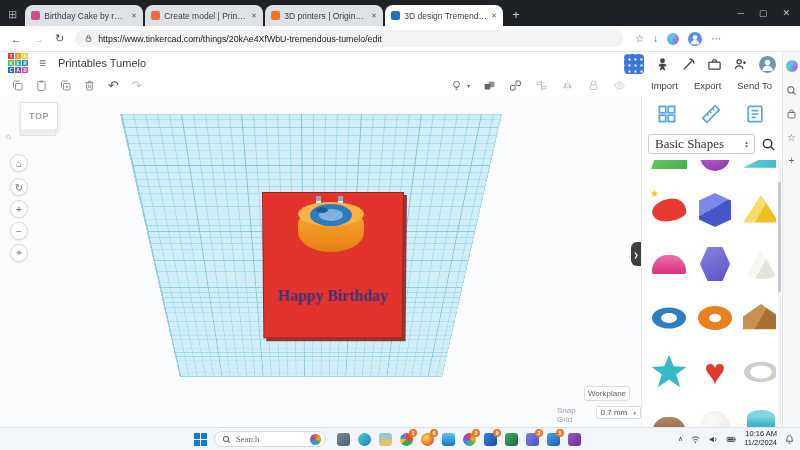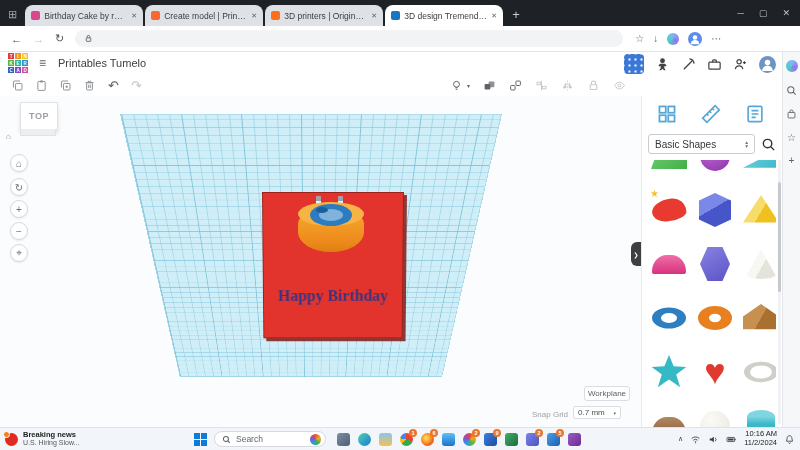--- a/index.html
+++ b/index.html
@@ -78,34 +78,34 @@
   .viewcube{position:absolute;left:20px;top:6px;width:36px;height:26px;background:#fff;border:1px solid #e0e2e5;
     box-shadow:0 3px 4px rgba(0,0,0,.12);display:flex;align-items:center;justify-content:center;
     font-size:9px;font-weight:bold;color:#9a9fa5;letter-spacing:.5px;}
   .viewcube-front{position:absolute;left:20px;top:33px;width:36px;height:7px;background:#eceeef;border:1px solid #e0e2e5;border-top:none;box-sizing:border-box;}
   .cube-home{position:absolute;left:6px;top:36px;font-size:8px;color:#8d9298;}
   .navbtn{position:absolute;left:10px;width:18px;height:18px;border-radius:50%;background:#fff;border:1px solid #d7dade;
     color:#6d7278;font-size:10px;display:flex;align-items:center;justify-content:center;box-shadow:0 1px 2px rgba(0,0,0,.08);box-sizing:border-box;}
   .workplane-label{position:absolute;left:146px;top:292px;font-size:19px;font-weight:bold;color:#abdcec;}
   .settings-btn{position:absolute;left:584px;top:290px;width:44px;height:13px;background:#fff;border:1px solid #dadde1;
     border-radius:3px;font-size:8px;color:#5c6166;display:flex;align-items:center;justify-content:center;}
-  .snap-row{position:absolute;left:532px;top:310px;display:flex;align-items:flex-end;gap:5px;}
+  .snap-row{position:absolute;left:557px;top:310px;display:flex;align-items:flex-start;gap:5px;}
   .snap-label{font-size:8px;color:#9aa0a6;}
   .snap-dd{width:48px;height:13px;background:#fff;border:1px solid #dadde1;border-radius:2px;font-size:8px;color:#4a4e53;
     display:flex;align-items:center;justify-content:space-between;padding:0 4px;box-sizing:border-box;}
   .panel-handle{position:absolute;left:631px;top:146px;width:10px;height:24px;background:#3c4043;border-radius:6px 0 0 6px;
     color:#fff;font-size:6px;display:flex;align-items:center;justify-content:center;}
   
   .panel{position:absolute;top:96px;left:641px;width:141px;height:332px;background:#fff;border-left:1px solid #e8eaec;box-sizing:border-box;}
   .panel-tools{display:flex;gap:22px;padding:7px 0 0 14px;}
   .ptool{width:22px;height:22px;}
   .cat-row{display:flex;align-items:center;margin:9px 6px 0 6px;gap:6px;}
   .cat-select{flex:1;height:20px;border:1px solid #c9cdd1;border-radius:3px;display:flex;align-items:center;
     padding:0 6px;justify-content:space-between;box-sizing:border-box;background:#fff;}
-  .cat-label{font-size:10px;color:#33373b;}
+  .cat-label{font-size:13px;color:#33373b;font-family:Liberation Serif, serif;}
   .cat-caret{font-size:5.5px;color:#6a6f74;display:flex;flex-direction:column;line-height:4px;}
   .search-ic{width:15px;height:15px;color:#2f3337;}
   .shapes{position:absolute;left:0;top:64px;right:6px;bottom:0;overflow:hidden;}
   .shape-cell{position:absolute;width:42px;height:46px;display:flex;align-items:center;justify-content:center;}
   .shape-star{position:absolute;top:1px;left:2px;color:#f5c518;font-size:10px;}
   .scrollbar{position:absolute;right:1px;top:64px;bottom:4px;width:3px;background:#f1f2f3;border-radius:2px;}
   .scroll-thumb{position:absolute;left:0;width:3px;top:22px;height:110px;background:#c6c9cc;border-radius:2px;}
   .s-sphere{width:30px;height:30px;border-radius:50%;background:radial-gradient(circle at 35% 30%,var(--c2,var(--c)),var(--c));}
   .s-dome{width:34px;height:19px;border-radius:17px 17px 3px 3px/19px 19px 3px 3px;background:linear-gradient(180deg,var(--c2,var(--c)),var(--c));}
   .s-wedge{width:36px;height:26px;background:linear-gradient(135deg,var(--c2,var(--c)),var(--c));clip-path:polygon(0 100%,100% 100%,100% 30%,25% 5%);}
@@ -132,21 +132,21 @@
   .widget{position:absolute;left:5px;top:0;height:22px;display:flex;align-items:center;gap:5px;}
   .widget-ic{width:13px;height:13px;border-radius:50%;background:#e02a20;position:relative;flex:none;}
   .widget-dot{position:absolute;top:-2px;left:-2px;width:5px;height:5px;border-radius:50%;background:#f08019;border:1px solid #fff;}
   .widget-text{line-height:1.1;}
   .w-head{font-size:7.5px;font-weight:bold;color:#1c1c1c;}
   .w-sub{font-size:7px;color:#55595e;}
   .tb-center{position:absolute;left:194px;top:0;height:22px;display:flex;align-items:center;gap:7px;}
   .start{display:grid;grid-template-columns:6px 6px;grid-auto-rows:6px;gap:1px;}
   .start i{background:#0f7bd7;display:block;}
   .search-pill{width:112px;height:16px;background:#fff;border:1px solid #d6dae0;border-radius:9px;display:flex;
-    align-items:center;padding:0 4px 0 7px;gap:5px;box-sizing:border-box;}
+    align-items:center;padding:0 4px 0 7px;gap:5px;box-sizing:border-box;font-family:Liberation Serif, serif;}
   .sp-mag{width:9px;height:9px;color:#5f6368;flex:none;}
   .search-text{font-size:8.5px;color:#60666c;flex:1;}
   .search-hl{width:11px;height:11px;border-radius:50%;background:conic-gradient(#f35325,#f8a52c,#35b34a,#2a9ae0,#8a4fd0,#f35325);}
   .tb-icons{display:flex;gap:6px;margin-left:3px;}
   .tb-icon{position:relative;width:15px;height:15px;display:flex;align-items:center;justify-content:center;}
   .tb-glyph{width:13px;height:13px;border-radius:3px;}
   .tb-glyph.round{border-radius:50%;}
   .badge{position:absolute;top:-3px;right:-3px;min-width:8px;height:8px;border-radius:4px;background:#e8762c;color:#fff;
     font-size:5.5px;font-weight:bold;display:flex;align-items:center;justify-content:center;padding:0 1px;box-sizing:border-box;}
   .tray{position:absolute;right:5px;top:0;height:22px;display:flex;align-items:center;gap:7px;}
@@ -194,20 +194,21 @@
 
   <div class="addressbar">
     <span class="nav-ic">←</span>
     <span class="nav-ic disabled">→</span>
     <span class="nav-ic">↻</span>
     <div class="urlpill">
       <svg class="lock-ic" viewBox="0 0 16 16" fill="none" stroke="currentColor" stroke-width="1.6">
           <rect x="4" y="7" width="8" height="6" rx="1"></rect>
           <path d="M5.5 7V5a2.5 2.5 0 0 1 5 0v2"></path>
         </svg>
+      <span class="url">https://www.tinkercad.com/things/20kAe4XfWbU-tremendous-tumelo/edit</span>
     </div>
     <div class="bar-right">
       <span class="bar-ic">☆</span>
       <span class="bar-ic">↓</span>
       <span class="copilot-dot"></span>
       <svg class="mini-avatar" viewBox="0 0 16 16">
           <circle cx="8" cy="8" r="8" fill="#5b8def"></circle>
           <circle cx="8" cy="6.2" r="2.6" fill="#fff"></circle>
           <path d="M3 14a5 5 0 0 1 10 0z" fill="#fff"></path>
         </svg>
@@ -249,20 +250,25 @@
           <path d="M12.2 4.5v3M10.7 6h3"></path>
         </svg>
       <svg class="avatar" viewBox="0 0 16 16">
           <circle cx="8" cy="8" r="8" fill="#6f94c4"></circle>
           <circle cx="8" cy="6.2" r="2.6" fill="#fff"></circle>
           <path d="M3 14a5 5 0 0 1 10 0z" fill="#fff"></path>
         </svg>
     </div>
   </div>
 
+  <div class="ie-row">
+    <span class="ie-btn">Import</span>
+    <span class="ie-btn">Export</span>
+    <span class="ie-btn">Send To</span>
+  </div>
 
   <div class="toolbar">
     <svg class="tool-ic" viewBox="0 0 16 16" fill="none" stroke="currentColor" stroke-width="1.2">
         <rect x="5.5" y="5.5" width="8" height="8" rx="1"></rect>
         <path d="M3 10.5V3.5C3 3 3.4 2.5 4 2.5h7"></path>
       </svg>
     <svg class="tool-ic" viewBox="0 0 16 16" fill="none" stroke="currentColor" stroke-width="1.2">
         <rect x="3.5" y="3" width="9" height="11" rx="1"></rect>
         <rect x="6" y="1.8" width="4" height="2.4" rx=".6" fill="currentColor" stroke="none"></rect>
       </svg>
@@ -457,29 +463,20 @@
       </svg>
     <svg class="eb-ic" viewBox="0 0 16 16" fill="none" stroke="currentColor" stroke-width="1.3">
         <rect x="3" y="5" width="10" height="8" rx="1"></rect>
         <path d="M5.5 5V4a2.5 2.5 0 0 1 5 0v1"></path>
       </svg>
     <span class="eb-glyph">☆</span>
     <span class="eb-glyph">+</span>
   </div>
 
   <div class="taskbar">
-    <div class="widget">
-      <span class="widget-ic">
-          <span class="widget-dot"></span>
-        </span>
-      <span class="widget-text">
-        <div class="w-head">Breaking news</div>
-        <div class="w-sub">U.S. Hiring Slow...</div>
-      </span>
-    </div>
     <div class="tb-center">
       <span class="start">
           <i></i>
           <i></i>
           <i></i>
           <i></i>
         </span>
       <div class="search-pill">
         <svg class="sp-mag" viewBox="0 0 16 16" fill="none" stroke="currentColor" stroke-width="1.8">
             <circle cx="7" cy="7" r="4.5"></circle>

